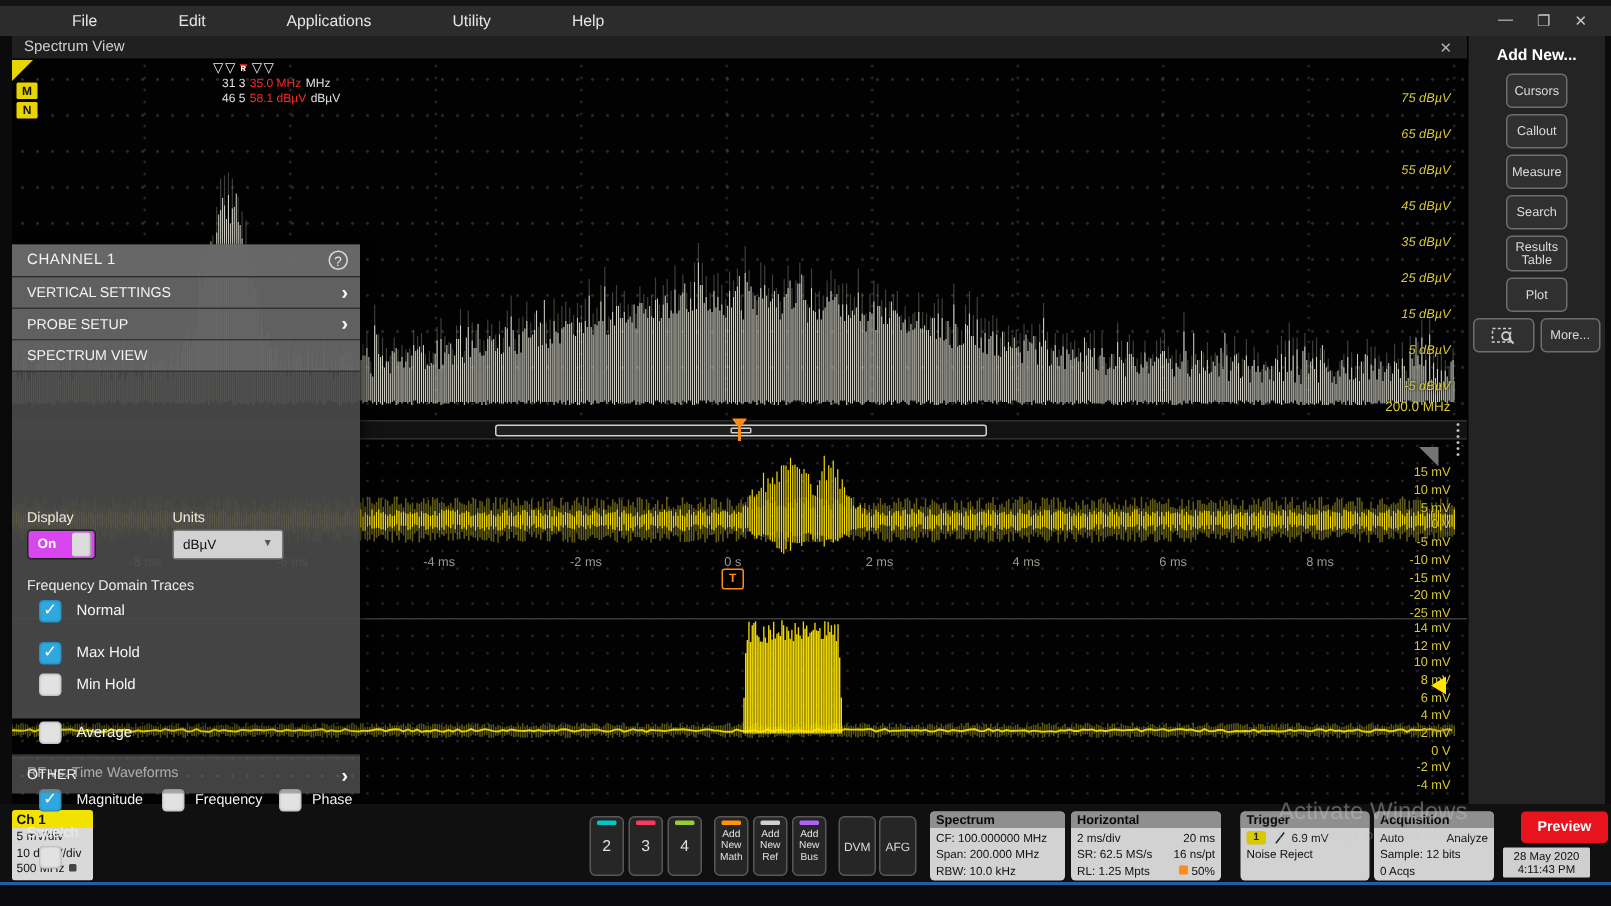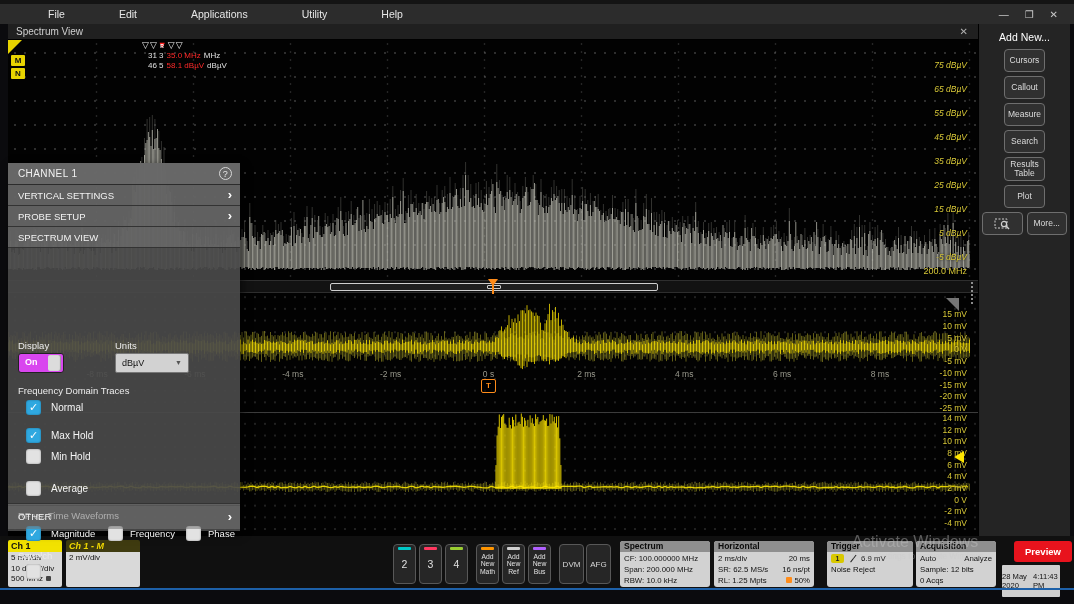--- a/index.html
+++ b/index.html
@@ -82,21 +82,21 @@
          color:#ff8c1a;font-size:8px;font-weight:bold;text-align:center;line-height:11px;
          background:rgba(0,0,0,.55);border-radius:2px;}
   .lvlarrow{position:absolute;left:946px;top:411px;width:0;height:0;border-top:6px solid transparent;
          border-bottom:6px solid transparent;border-right:10px solid #ffe600;}
   .clipicon{position:absolute;left:938px;top:258px;width:0;height:0;border-top:13px solid #8a8a8a;
          border-left:13px solid transparent;opacity:.85;}
   .gripdots{position:absolute;left:971px;top:282px;width:4px;display:flex;flex-direction:column;gap:2px;}
   .gripdots i{width:2px;height:2px;border-radius:50%;background:#b8b8b8;}
 
   
-  .chpanel{position:absolute;left:8px;top:163px;width:232px;height:368px;background:rgba(74,74,74,.92);
+  .chpanel{position:absolute;left:8px;top:163px;width:232px;height:316px;background:rgba(74,74,74,.92);
            box-shadow:2px 3px 8px rgba(0,0,0,.6);z-index:5;font-size:9.5px;color:#f2f2f2;}
   .chp-head{height:22px;background:rgba(108,108,108,.9);display:flex;align-items:center;
            justify-content:space-between;padding:0 8px 0 10px;border-bottom:1px solid #2c2c2c;
            font-size:10px;letter-spacing:.4px;}
   .helpcirc{width:13px;height:13px;border:1px solid #d8d8d8;border-radius:50%;text-align:center;
            line-height:12px;font-size:9px;color:#e8e8e8;}
   .chp-row{height:21px;background:rgba(120,120,120,.55);border-bottom:1px solid #333;
            display:flex;align-items:center;justify-content:space-between;padding:0 8px 0 10px;}
   .chev{color:#fff;font-size:13px;font-weight:bold;line-height:10px;}
   .chp-body{position:relative;height:252px;}
@@ -116,21 +116,21 @@
   .cbox.chk{background:#2fa8e0;}
   .cblabel{font-size:10px;color:#f5f5f5;}
   .hr{position:absolute;left:0;width:232px;height:1px;background:rgba(30,30,30,.7);}
   .chp-other{position:absolute;left:0;top:340px;width:232px;height:26px;background:rgba(120,120,120,.55);
           border-top:1px solid #333;display:flex;align-items:center;justify-content:space-between;
           padding:0 8px 0 10px;}
 
   
   .sidebar{position:absolute;left:978px;top:24px;width:92px;height:512px;background:#242424;
            border-left:1px solid #000;}
-  .sb-title{text-align:center;font-size:10.5px;font-weight:normal;color:#fff;margin:7px 0 6px;}
+  .sb-title{text-align:center;font-size:10.5px;font-weight:bold;color:#fff;margin:7px 0 6px;}
   .sb-grid{display:flex;flex-wrap:wrap;gap:4px;padding:0 3px;justify-content:center;}
   .sbbtn{width:41px;min-height:23px;background:#303030;border:1px solid #6e6e6e;border-radius:4px;
          color:#dcdcdc;font-size:8.5px;display:flex;align-items:center;justify-content:center;
          text-align:center;line-height:9px;padding:2px 1px;}
   .sb-row{display:flex;gap:4px;padding:4px 3px 0;justify-content:center;}
 
   
   .bottombar{position:absolute;left:0;top:536px;width:1074px;height:54px;background:#101010;}
   .bb{position:absolute;}
   .chbadge{width:54px;height:47px;border-radius:2px;overflow:hidden;font-size:8px;color:#111;}
@@ -155,22 +155,22 @@
   .tworow{display:flex;justify-content:space-between;}
   .warnic{display:inline-block;width:6px;height:6px;background:#ff8c1a;border-radius:1px;margin-right:2px;}
   .trigline{display:flex;align-items:center;gap:4px;}
   .trsrc{width:13px;height:9px;background:#d8c800;border-radius:2px;font-size:7px;font-weight:bold;
          color:#222;text-align:center;line-height:9px;}
   .slope{width:9px;height:9px;position:relative;}
   .slope i{position:absolute;left:1px;top:4px;width:9px;height:1.4px;background:#222;
          transform:rotate(-52deg);}
   .preview{width:58px;height:21px;background:#e8131d;border-radius:3px;color:#fff;font-weight:bold;
          font-size:9.5px;display:flex;align-items:center;justify-content:center;margin-left:12px;}
-  .datetime{width:58px;height:32px;background:#cfcfcf;color:#111;font-size:7.6px;line-height:9.5px;
-         display:flex;flex-direction:row;align-items:center;justify-content:center;border-radius:1px;}
+  .datetime{width:58px;height:20px;background:#cfcfcf;color:#111;font-size:7.6px;line-height:9.5px;
+         display:flex;flex-direction:column;align-items:center;justify-content:center;border-radius:1px;}
   .blueline{position:absolute;left:0;top:52px;width:1074px;height:2px;background:#1d60a8;}
 
   
   .watermark{position:absolute;left:852px;top:533px;z-index:30;pointer-events:none;}
   .wm1{font-size:16px;color:rgba(200,200,200,.42);}
   .wm2{font-size:8.5px;color:rgba(200,200,200,.35);}
 </style>
 </head>
 <body>
 
@@ -401,26 +401,20 @@
     </div>
   </div>
 
   <div class="bottombar">
     <div class="bb chbadge ch1" style="left:8px;top:4px">
       <div class="hd">Ch 1</div>
       <div class="bd">
         <div>5 mV/div</div>
         <div>10 dBµV/div</div>
         <div><span>500 MHz</span><span class="probe-ic"></span></div>
-      </div>
-    </div>
-    <div class="bb chbadge ch1m" style="left:66px;top:4px">
-      <div class="hd">Ch 1 - M</div>
-      <div class="bd">
-        <div>2 mV/div</div>
       </div>
     </div>
 
     <div class="bb numgrp" style="left:393px;top:8px">
 
         <div class="numbtn">
           <span class="stripe" style="background: rgb(0, 200, 200);"></span>
           <span class="nlabel">2</span>
         </div>
 

